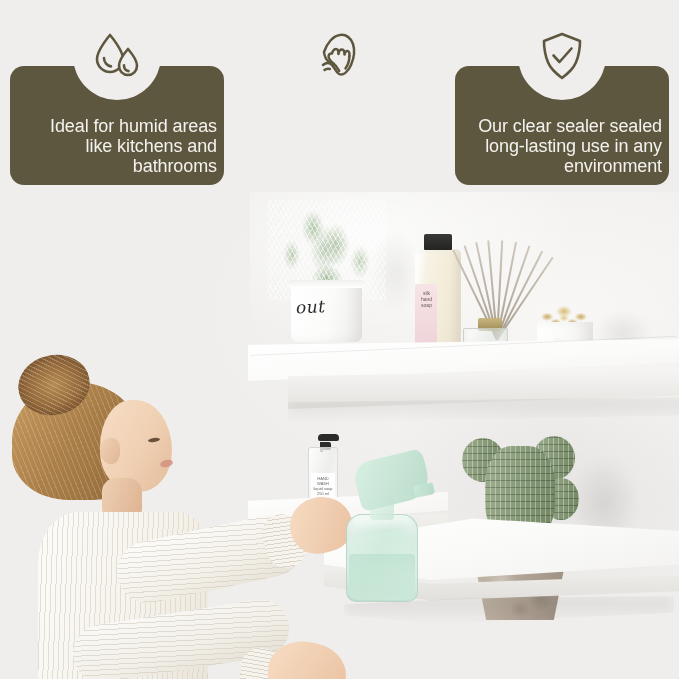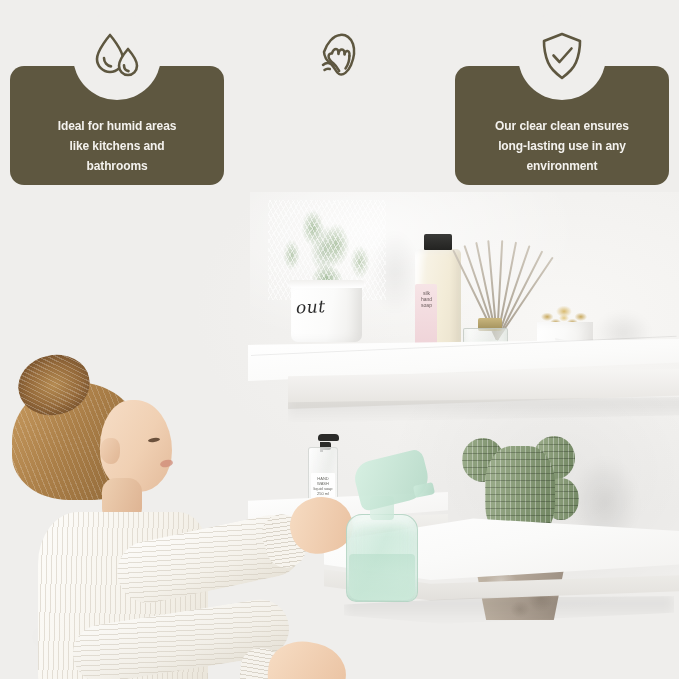--- a/index.html
+++ b/index.html
@@ -23,24 +23,24 @@
     border-radius:14px;
     display:flex; align-items:flex-end; justify-content:center;
     padding-bottom:9px;
   }
   #badge-card-0{ left:10px; }
   #badge-card-1{ left:232px; }
   #badge-card-2{ left:455px; }
 
   .badge-text{
     color:#f4f2ee;
-    font-size:12px;
-    font-weight:bold;
+    font-size:18px;
+    font-weight:normal;
     line-height:20px;
-    text-align:center;
+    text-align:right;
     letter-spacing:-0.1px;
     width:200px;
     white-space:pre-line;
   }
   #badge-card-1 .badge-text{ padding-bottom:12px; }
 
   .badge-icon-wrap{
     position:absolute;
     top:12px;
     width:88px; height:88px;
@@ -512,21 +512,21 @@
       <path d="M28.5 26 C28.5 26 29.5 22.2 32 22.4 C34.3 22.6 34.6 25.2 34.6 27.4"></path>
       <path d="M34.6 26.8 C34.6 26.8 35.5 23.6 37.6 24 C39.5 24.4 39.6 27 39.4 29"></path>
       <path d="M22 26.5 C22 26.5 19 26.2 18.6 29 C18.2 32 21 34.4 23.6 36.5 C26.4 38.8 27.8 41.6 29.2 44"></path>
       <path d="M39.4 29 C39.4 33.5 38 38 35.5 41.5"></path>
       <path d="M13 38 C15 36.2 18 35.6 20.5 36.5"></path>
       <path d="M14.5 43 C16 41.8 18 41.4 19.8 42"></path>
     </svg>
   </div>
 
   <div class="badge-card" id="badge-card-2">
-    <div class="badge-text">Our clear clean ensures
+    <div class="badge-text">Our clear sealer sealed
 long-lasting use in any
 environment</div>
   </div>
   <div class="badge-icon-wrap" id="badge-icon-2">
     <svg width="58" height="58" viewBox="0 0 58 58" fill="none" stroke="#5e5740" stroke-width="2.6" stroke-linecap="round" stroke-linejoin="round">
       <path d="M29 7 L47 14 C47 14 47.5 33 38 43 C34.5 46.8 31 49.5 29 51 C27 49.5 23.5 46.8 20 43 C10.5 33 11 14 11 14 Z"></path>
       <path d="M20.5 28.5 L26.5 35 L38.5 21.5"></path>
     </svg>
   </div>
 </div>

